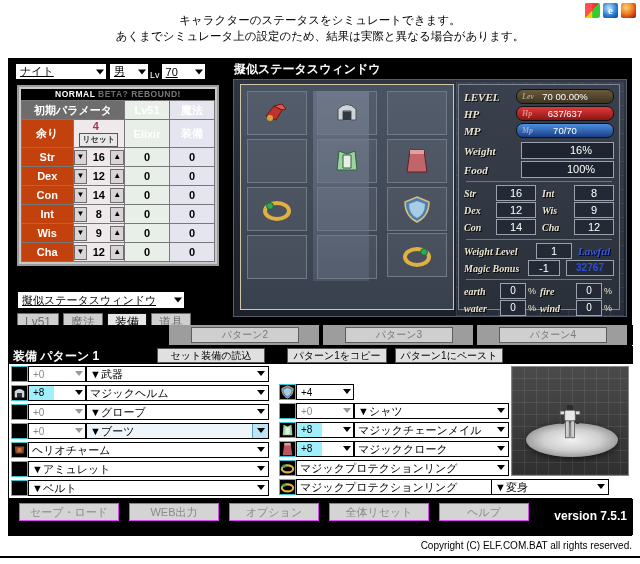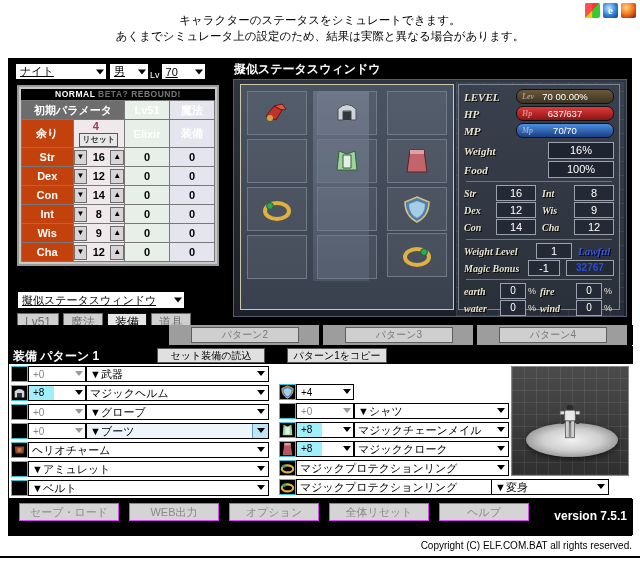--- a/index.html
+++ b/index.html
@@ -137,21 +137,21 @@
   .bar{flex:1;height:13px;border-radius:7px;position:relative;overflow:hidden;
       border:1px solid #111;}
   .bar .cap{position:absolute;left:5px;top:0;line-height:13px;font-size:8px;
       font-style:italic;font-weight:bold;color:rgba(255,255,255,.45);
       font-family:"Liberation Serif",serif;}
   .bar .txt{position:absolute;inset:0;text-align:center;line-height:13px;color:#fff;font-size:9.5px;}
   .bar-lv{background:linear-gradient(to bottom,#6b5a3a,#3d3423);}
   .bar-hp{background:linear-gradient(to bottom,#e03a3a,#8d1414);}
   .bar-mp{background:linear-gradient(to bottom,#4c8fe0,#1a3f86);}
   .wfbox{width:64px;height:15px;border:1px solid #9aa2b0;background:#1e2430;color:#fff;
-      font-size:11px;text-align:center;line-height:15px;margin-left:auto;}
+      font-size:11px;text-align:center;line-height:15px;margin-left:auto;padding-left:27px;}
   .divider{height:1px;background:#6d7684;margin:3px 2px;}
   .minigrid{display:flex;gap:6px;}
   .mg{flex:1;}
   .mg .line{display:flex;align-items:center;margin-bottom:1px;}
   .mg .lab{width:32px;font-family:"Liberation Serif",serif;font-style:italic;font-weight:bold;
       color:#e9e4cf;font-size:10px;text-shadow:1px 1px 0 #000;}
   .mg .box{flex:1;height:14px;border:1px solid #9aa2b0;background:#232a36;color:#fff;
       font-size:11px;text-align:center;line-height:14px;}
   .mlrow{display:flex;align-items:center;margin-bottom:1px;}
   .mlrow .lab{width:72px;font-family:"Liberation Serif",serif;font-style:italic;font-weight:bold;
@@ -564,20 +564,21 @@
         <div class="pat" style="left:22px;width:108px;">パターン4</div>
       </div>
       <div class="pat on" style="left:534px;width:76px;">リセット</div>
     </div>
 
     <div class="equip">
       <div class="eqhead">
         <span class="t">装備 パターン 1</span>
         <span class="ebtn" style="left:148px;width:108px;">セット装備の読込</span>
         <span class="ebtn" style="left:278px;width:100px;">パターン1をコピー</span>
+        <span class="ebtn" style="left:386px;width:108px;">パターン1にペースト</span>
       </div>
 
       <div class="eqgrid">
 
         <div class="eqcolL">
           <div class="erow">
             <span class="icn"></span>
             <span class="plus">
               <span class="v">+0</span>
               <span class="ar"></span>

